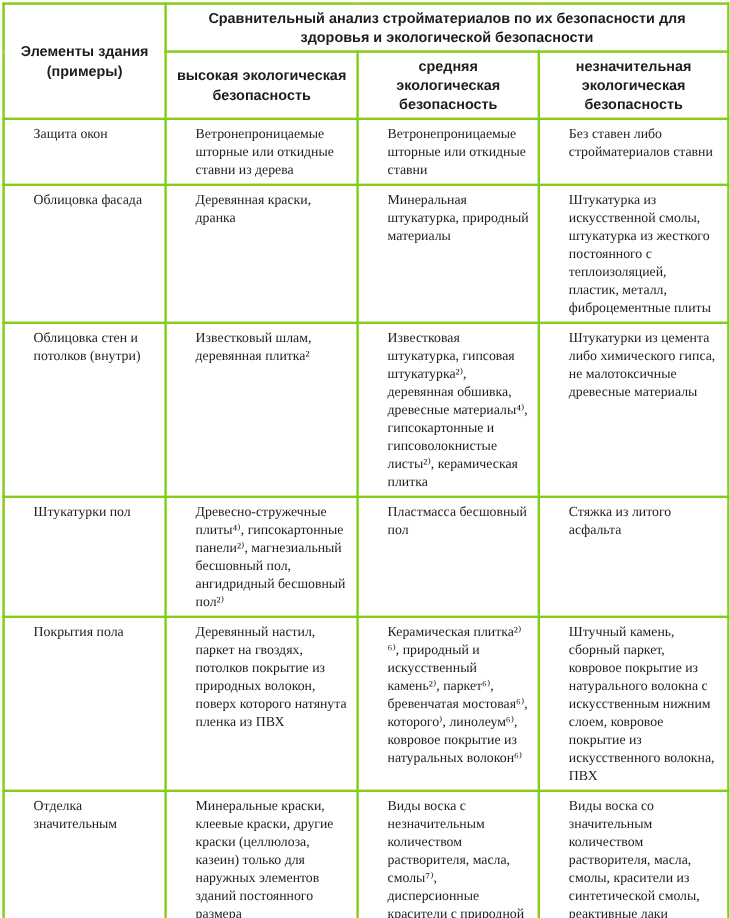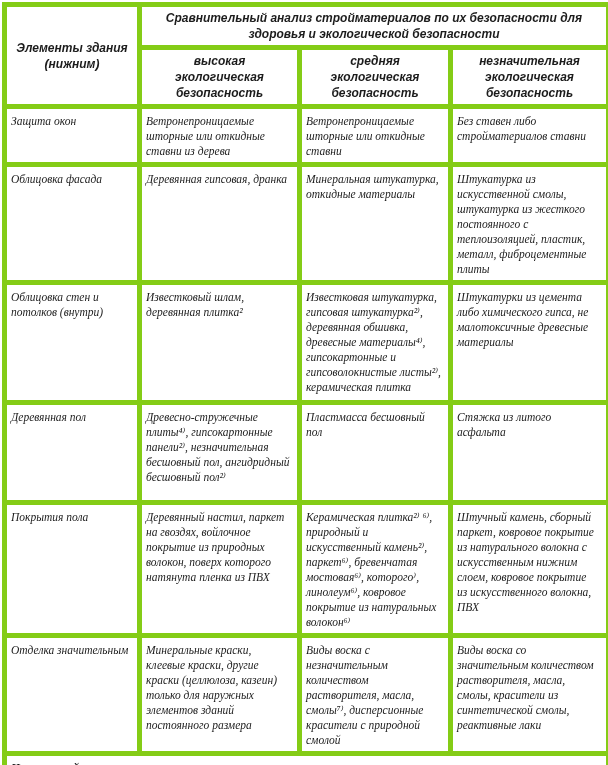--- a/index.html
+++ b/index.html
@@ -18,44 +18,43 @@
     padding: 2px 0 0 2px;
   }
   table.safety {
     border-collapse: collapse;
     table-layout: fixed;
     width: 604px;
     color: #1c1c1c;
   }
   table.safety th,
   table.safety td {
-    border: 5px solid #84cc16;
+    border: 2px solid #84cc16;
     box-sizing: border-box;
     overflow: hidden;
-    font-style: italic;
   }
   
   table.safety th {
     font-family: "Liberation Sans", "DejaVu Sans", sans-serif;
     font-weight: bold;
     font-size: 12px;
     line-height: 16px;
     text-align: center;
     vertical-align: middle;
     padding: 3px 8px;
   }
   th.group-header { padding: 3px 24px; }
   
   table.safety td {
     font-family: "Liberation Serif", "DejaVu Serif", serif;
     font-size: 11.5px;
     line-height: 15px;
     text-align: left;
     vertical-align: top;
-    padding: 5px 7px 3px 4px;
+    padding: 5px 7px 3px 24px;
     hyphens: auto;
     -webkit-hyphens: auto;
   }
   td.section-band {
     font-family: "Liberation Sans", "DejaVu Sans", sans-serif;
     font-weight: bold;
     font-size: 12px;
     text-align: center;
     vertical-align: middle;
     padding: 2px 4px;
@@ -83,57 +82,57 @@
 <div class="page">
   <table class="safety">
     <colgroup>
       <col class="c0">
         <col class="c1">
         <col class="c2">
         <col class="c3">
     </colgroup>
     <thead>
       <tr class="r-group">
-        <th rowspan="2">Элементы здания (нижним)</th>
+        <th rowspan="2">Элементы здания (примеры)</th>
         <th colspan="3" class="group-header">Сравнительный анализ стройматериалов по их безопасности для здоровья и экологической безопасности</th>
       </tr>
       <tr class="r-sub">
         <th>высокая экологическая безопасность</th>
         <th>средняя экологическая безопасность</th>
         <th>незначительная экологическая безопасность</th>
       </tr>
     </thead>
     <tbody>
       <tr class="r1">
         <td>Защита окон</td>
         <td>Ветронепроницаемые шторные или откидные ставни из дерева</td>
         <td>Ветронепроницаемые шторные или откидные ставни</td>
         <td>Без ставен либо стройматериалов ставни</td>
       </tr>
       <tr class="r2">
         <td>Облицовка фасада</td>
-        <td>Деревянная гипсовая, дранка</td>
-        <td>Минеральная штукатурка, откидные материалы</td>
+        <td>Деревянная краски, дранка</td>
+        <td>Минеральная штукатурка, природный материалы</td>
         <td>Штукатурка из искусственной смолы, штукатурка из жесткого постоянного с теплоизоляцией, пластик, металл, фиброцементные плиты</td>
       </tr>
       <tr class="r3">
         <td>Облицовка стен и потолков (внутри)</td>
         <td>Известковый шлам, деревянная плитка²</td>
         <td>Известковая штукатурка, гипсовая штукатурка²⁾, деревянная обшивка, древесные материалы⁴⁾, гипсокартонные и гипсоволокнистые листы²⁾, керамическая плитка</td>
         <td>Штукатурки из цемента либо химического гипса, не малотоксичные древесные материалы</td>
       </tr>
       <tr class="r4">
-        <td>Деревянная пол</td>
-        <td>Древесно-стружечные плиты⁴⁾, гипсокартонные панели²⁾, незначительная бесшовный пол, ангидридный бесшовный пол²⁾</td>
+        <td>Штукатурки пол</td>
+        <td>Древесно-стружечные плиты⁴⁾, гипсокартонные панели²⁾, магнезиальный бесшовный пол, ангидридный бесшовный пол²⁾</td>
         <td>Пластмасса бесшовный пол</td>
         <td>Стяжка из литого асфальта</td>
       </tr>
       <tr class="r5">
         <td>Покрытия пола</td>
-        <td>Деревянный настил, паркет на гвоздях, войлочное покрытие из природных волокон, поверх которого натянута пленка из ПВХ</td>
+        <td>Деревянный настил, паркет на гвоздях, потолков покрытие из природных волокон, поверх которого натянута пленка из ПВХ</td>
         <td>Керамическая плитка²⁾ ⁶⁾, природный и искусственный камень²⁾, паркет⁶⁾, бревенчатая мостовая⁶⁾, которого⁾, линолеум⁶⁾, ковровое покрытие из натуральных волокон⁶⁾</td>
         <td>Штучный камень, сборный паркет, ковровое покрытие из натурального волокна с искусственным нижним слоем, ковровое покрытие из искусственного волокна, ПВХ</td>
       </tr>
       <tr class="r6">
         <td>Отделка значительным</td>
         <td>Минеральные краски, клеевые краски, другие краски (целлюлоза, казеин) только для наружных элементов зданий постоянного размера</td>
         <td>Виды воска с незначительным количеством растворителя, масла, смолы⁷⁾, дисперсионные красители с природной смолой</td>
         <td>Виды воска со значительным количеством растворителя, масла, смолы, красители из синтетической смолы, реактивные лаки</td>
       </tr>
       <tr class="r-section">

